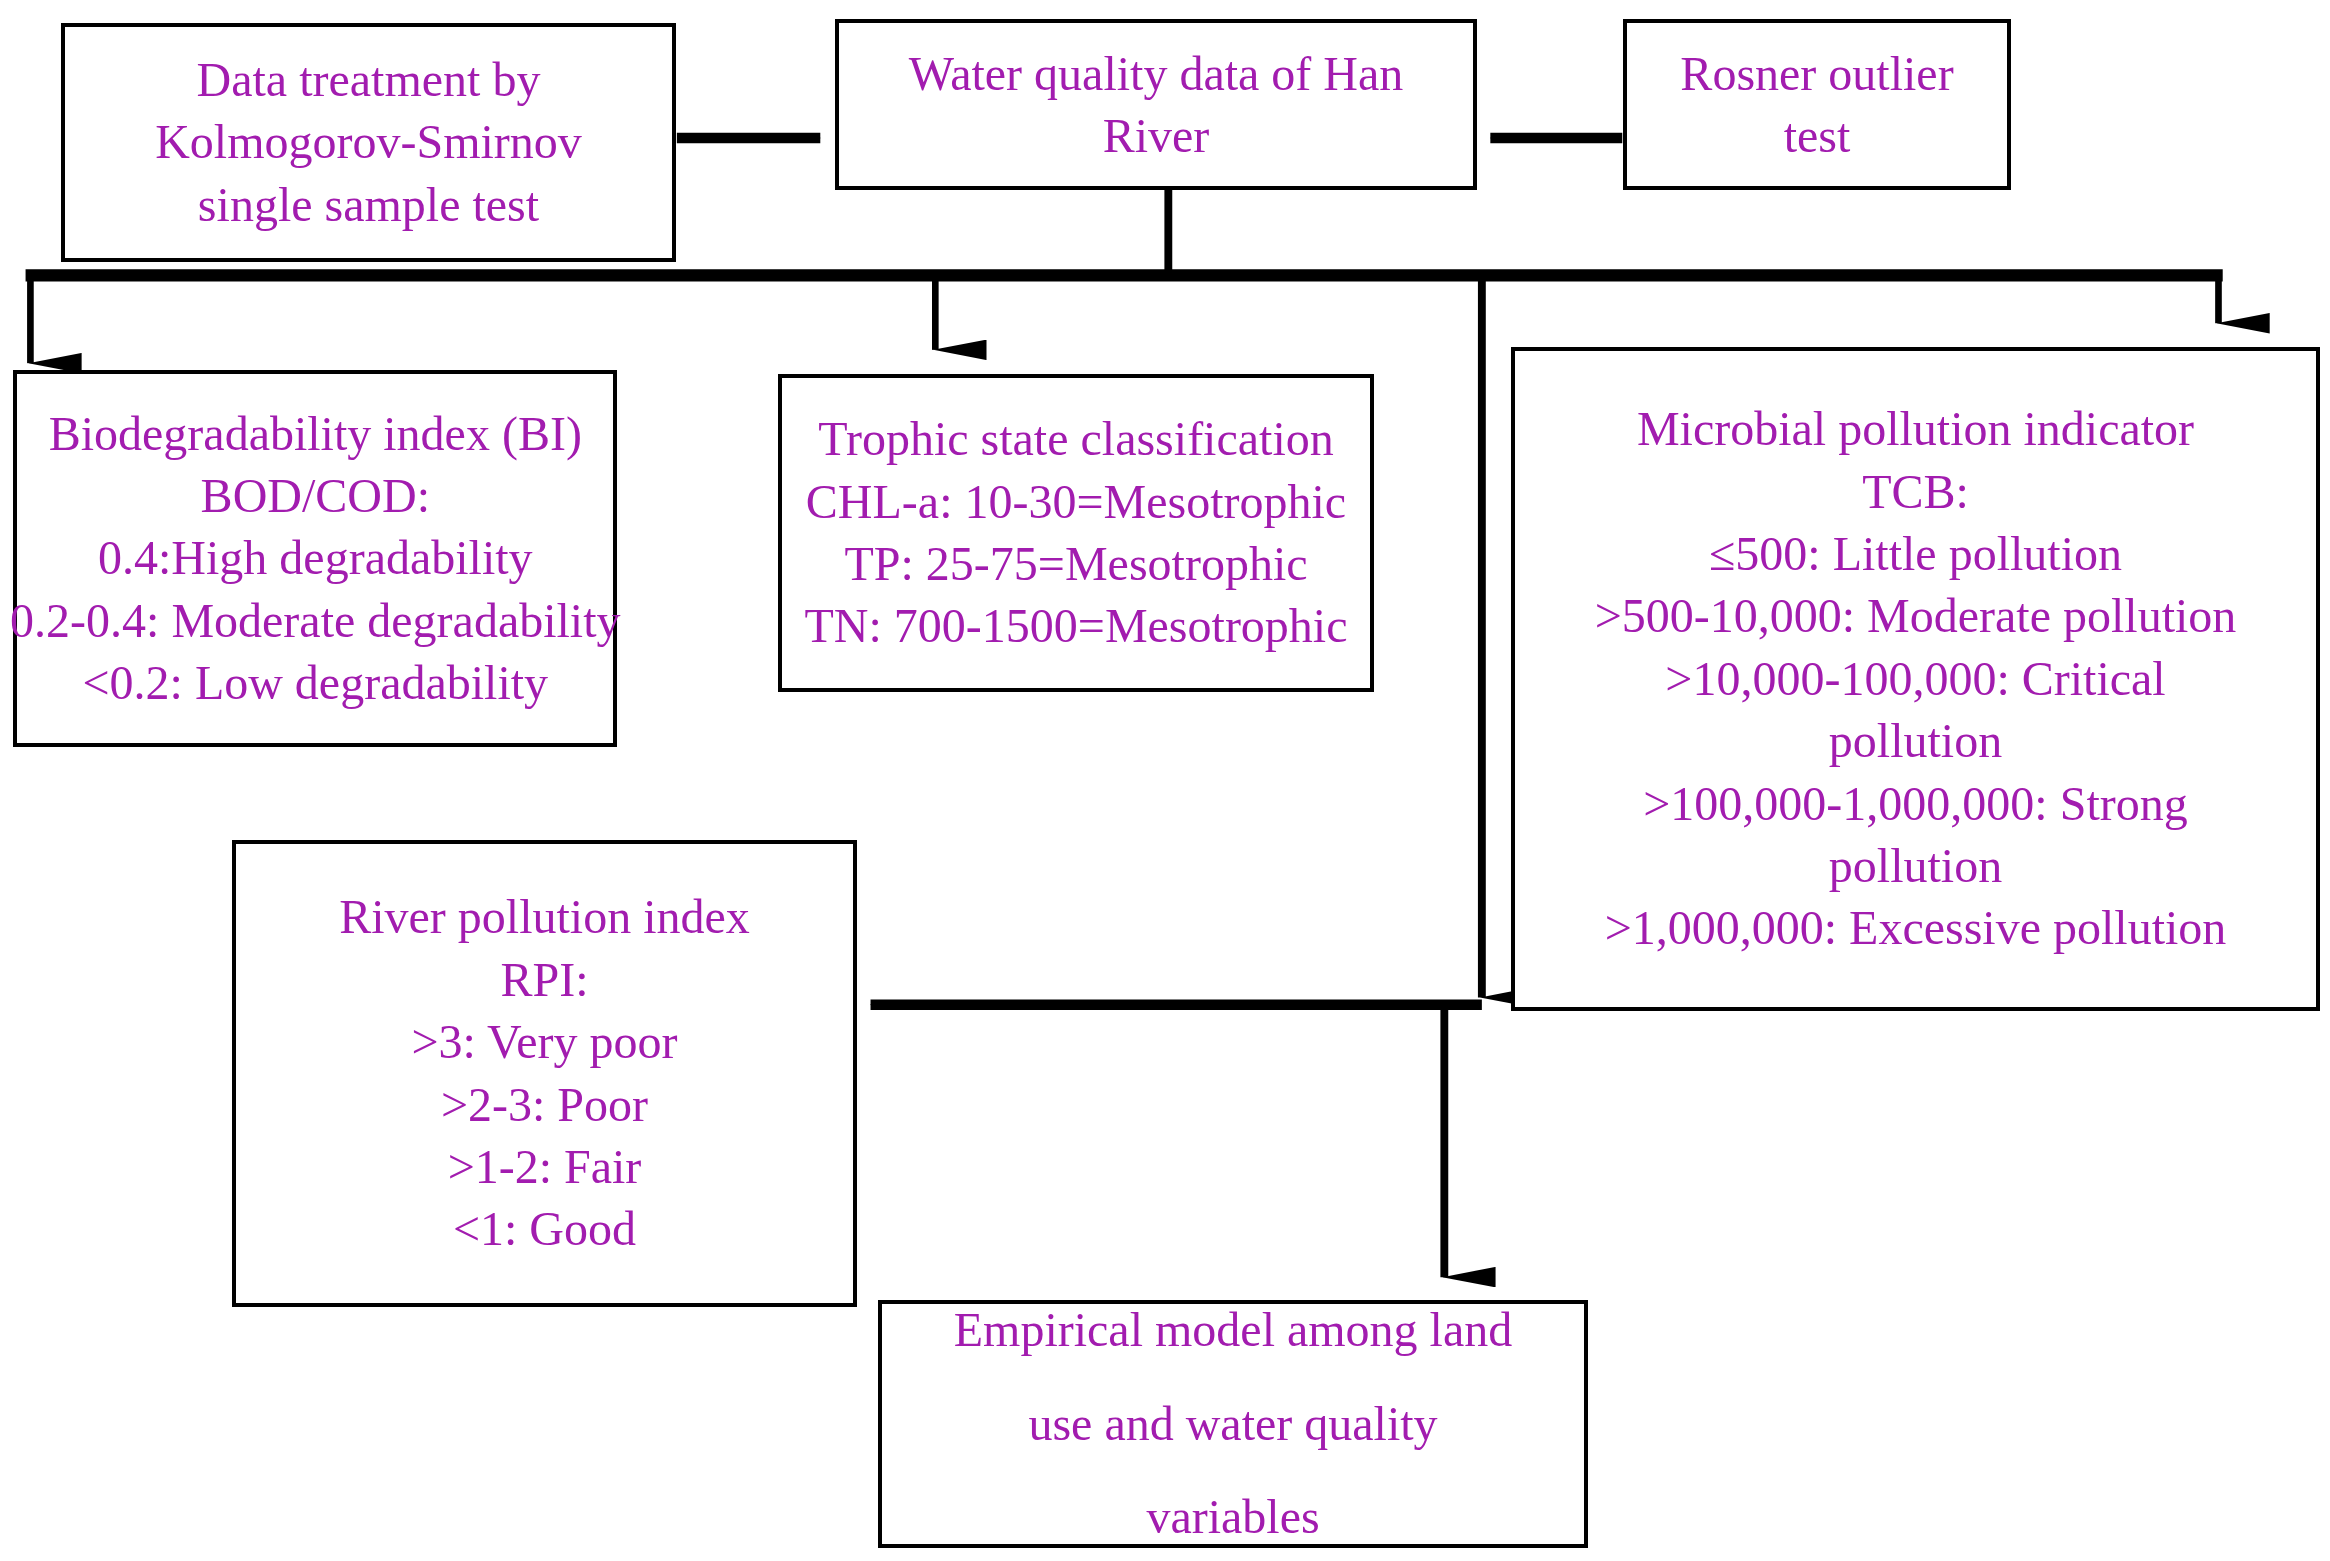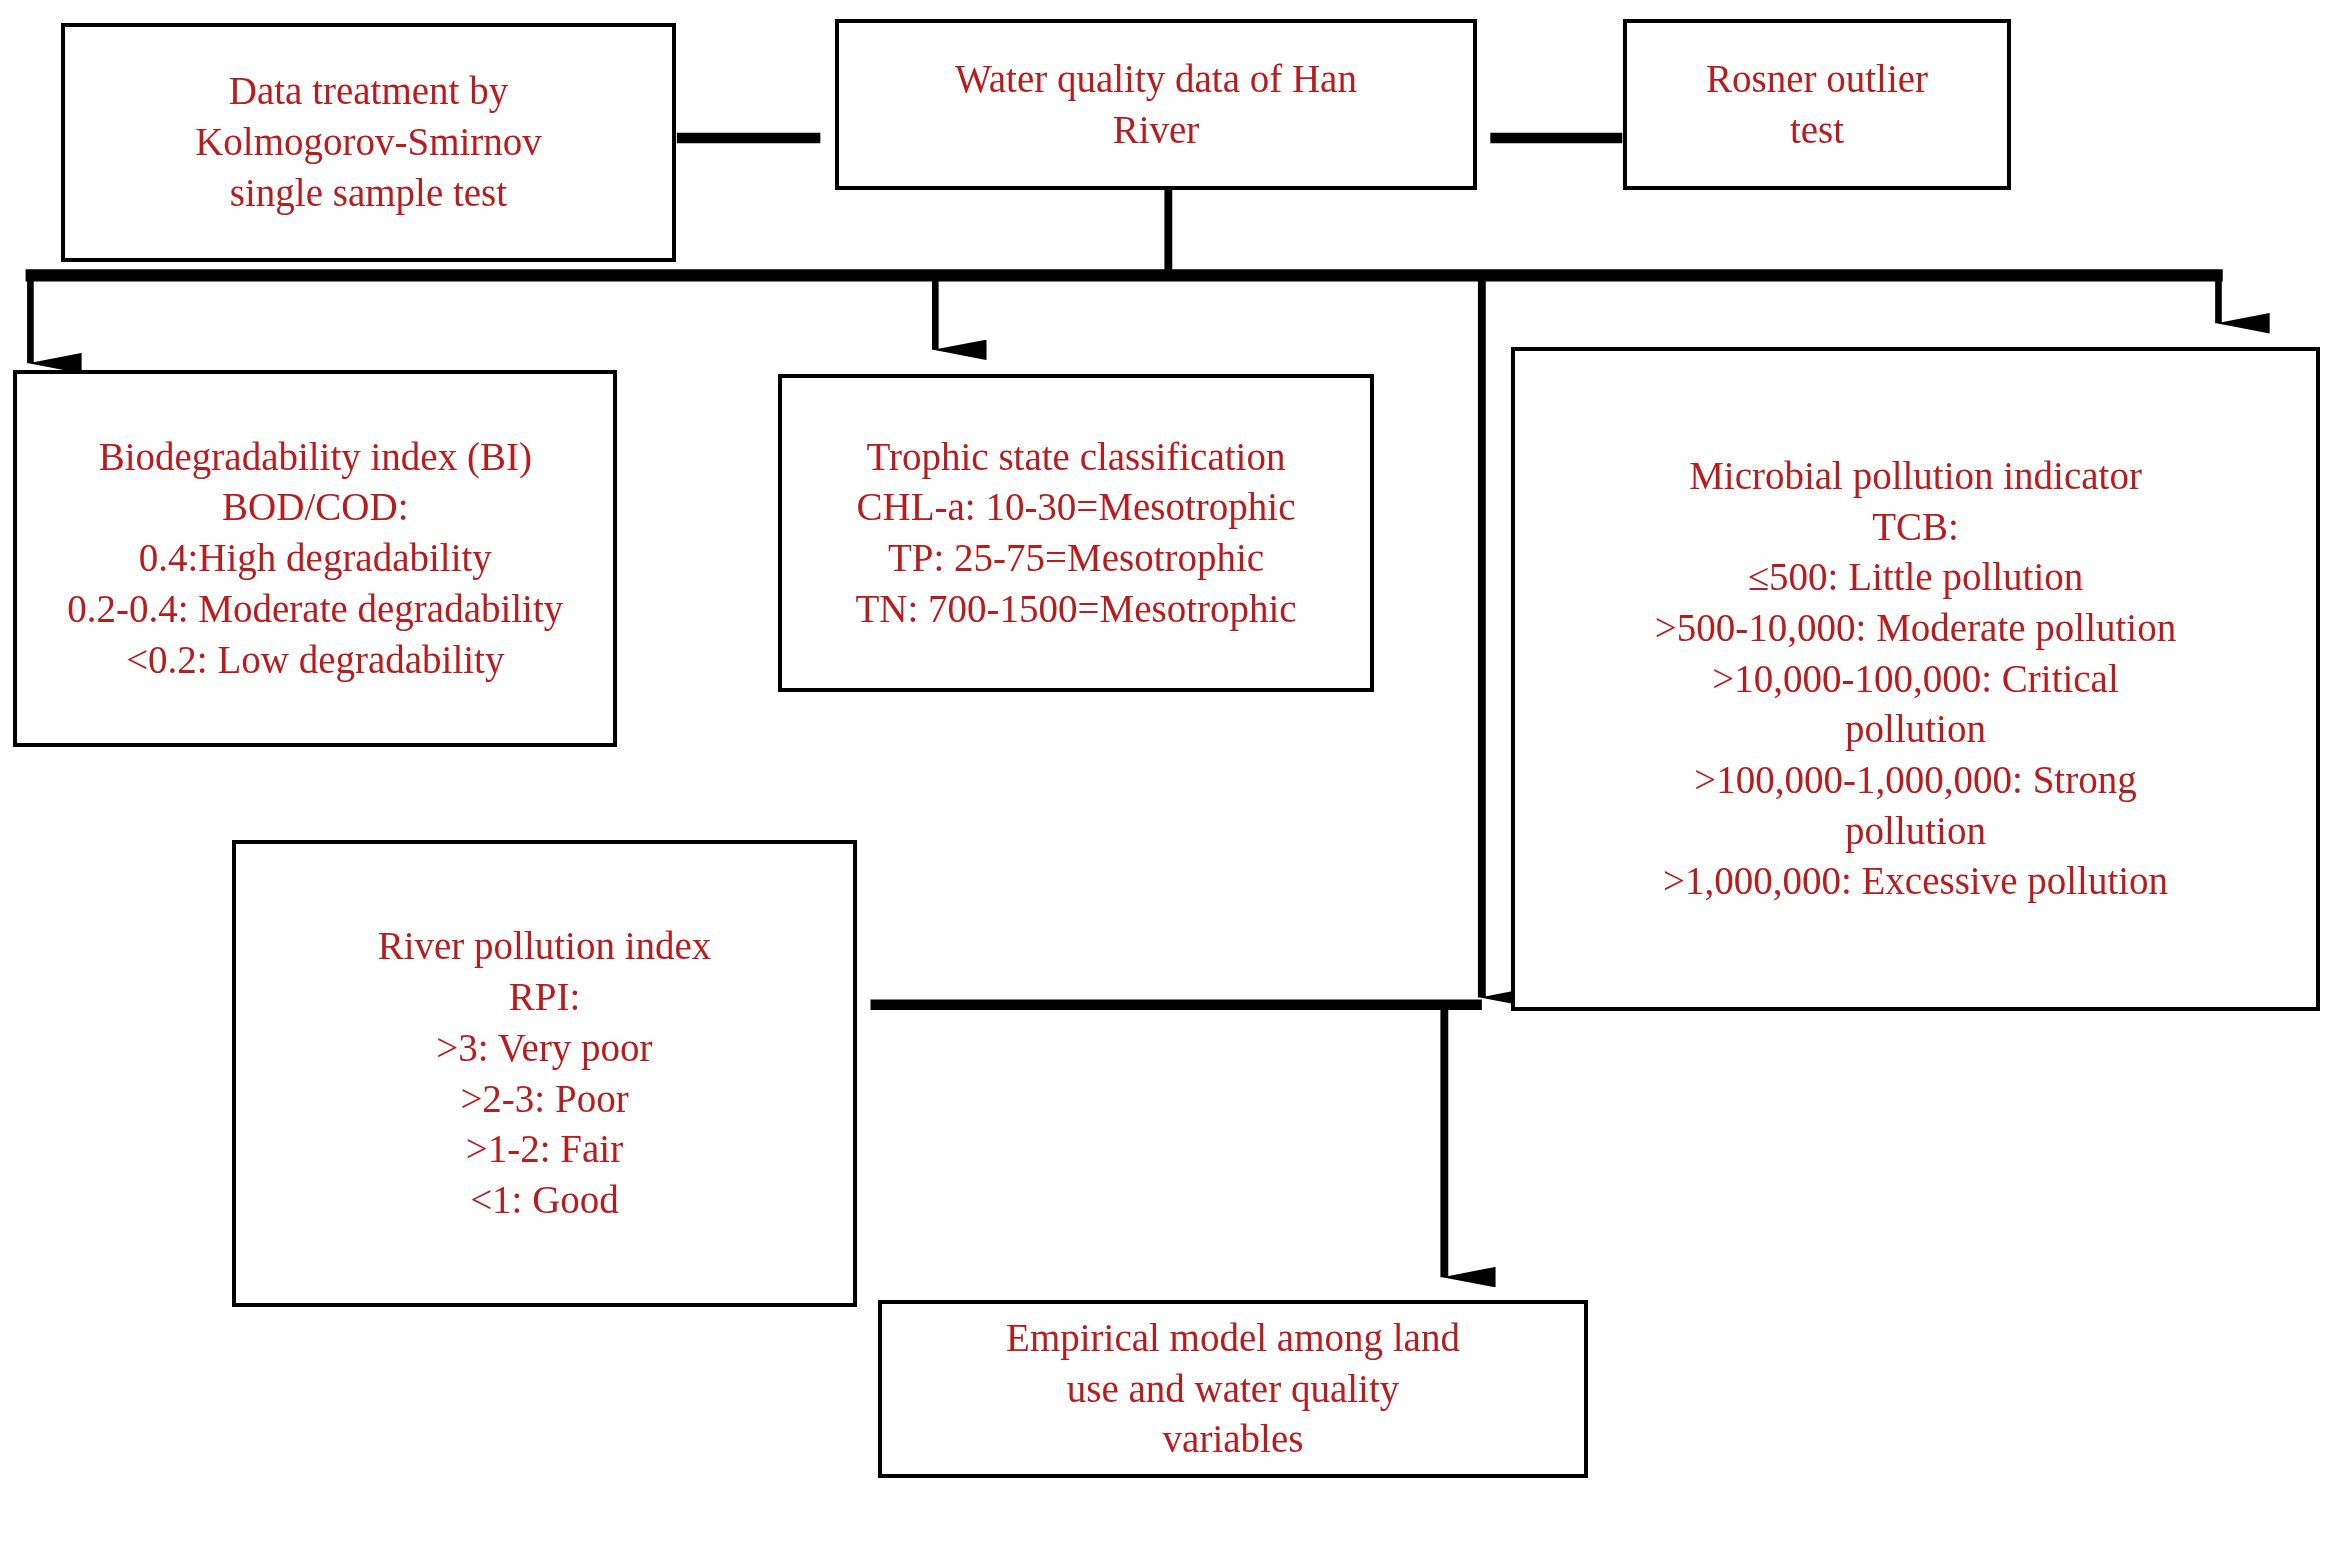--- a/index.html
+++ b/index.html
@@ -26,39 +26,39 @@
   .node {
     position: absolute;
     box-sizing: border-box;
     background: #ffffff;
     border: 4.2px solid #000000;
     display: flex;
     flex-direction: column;
     align-items: center;
     justify-content: center;
     text-align: center;
-    color: #b91c1c;
-    font-size: 39px;
+    color: #a21caf;
+    font-size: 48px;
     line-height: 1.30;
     padding: 4.8px 8.5px;
     z-index: 2;
   }
   .node .ln {
     display: block;
     white-space: nowrap;
   }
   
   #node-data-treatment   { left: 61px;  top: 23px;   width: 615px; height: 239px; }
   #node-water-quality    { left: 835px; top: 19.4px;   width: 642px; height: 171px; }
   #node-rosner           { left: 1623px; top: 19.4px;   width: 388px;  height: 171px; }
   #node-biodegradability { left: 13.3px;   top: 370px;  width: 604px; height: 377px; text-align: center; }
   #node-trophic          { left: 778px; top: 374px;  width: 596px;  height: 318px; }
   #node-microbial        { left: 1511px; top: 347px;  width: 809px; height: 664px; }
   #node-rpi              { left: 232px;  top: 840px; width: 625px; height: 467px; }
-  #node-empirical        { left: 878px; top: 1300px; width: 710px; height: 178px; }
+  #node-empirical        { left: 878px; top: 1300px; width: 710px; height: 248px; gap: 31px; }
 </style>
 </head>
 <body>
 
 <div id="page">
 
   <svg id="connectors" viewBox="0 0 3849 2579" width="2330" height="1561" xmlns="http://www.w3.org/2000/svg">
     <defs>
       <marker id="arrowR" viewBox="0 0 12 12" refX="11" refY="6" markerWidth="8" markerHeight="8" orient="auto-start-reverse" markerUnits="userSpaceOnUse">
         <path d="M 0 0 L 12 6 L 0 12 z" fill="#000000"></path>

